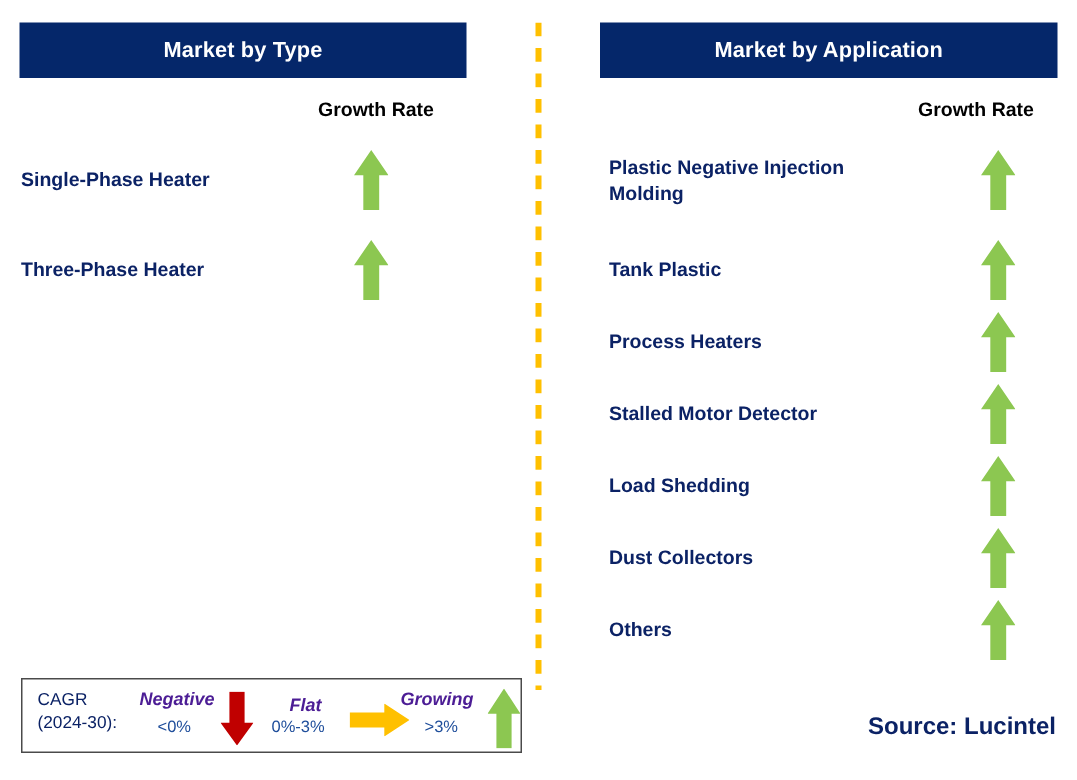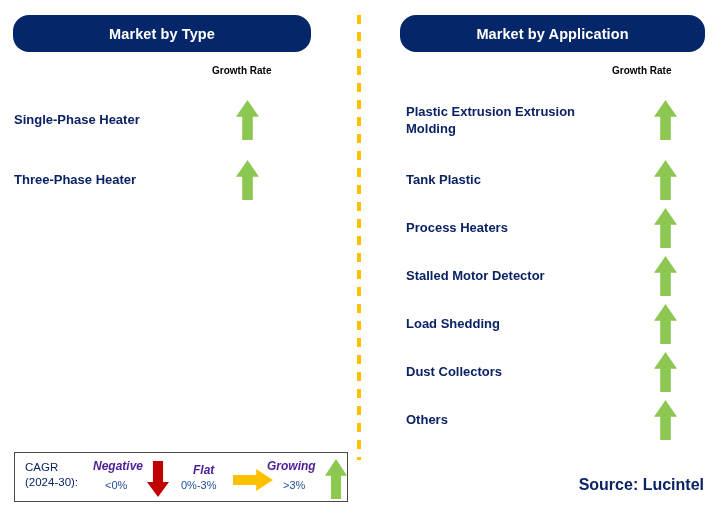--- a/index.html
+++ b/index.html
@@ -24,30 +24,29 @@
   .panel-header {
     position: absolute;
     background: #05276A;
     color: #ffffff;
     font-size: 14.5px;
     font-weight: bold;
     display: flex;
     align-items: center;
     justify-content: center;
     letter-spacing: 0.1px;
-    border-radius: 16px;
   }
   #header-type  { left: 13px;  top: 15px; width: 298px; height: 37px; }
   #header-app   { left: 400px; top: 15px; width: 305px; height: 37px; }
 
   
   .growth-rate-label {
     position: absolute;
     color: #000000;
-    font-size: 10px;
+    font-size: 13px;
     font-weight: bold;
     white-space: nowrap;
   }
   #growth-label-type { left: 212px; top: 65px; }
   #growth-label-app  { left: 612px; top: 65px; }
 
   
   #divider {
     position: absolute;
     left: 357px;
@@ -210,21 +209,21 @@
   <div class="arrow-cell" style="left:236px; top:160px;">
     <div class="arrow-up"></div>
   </div>
 
   <div id="divider"></div>
 
   <div id="header-app" class="panel-header">Market by Application</div>
 
   <div id="growth-label-app" class="growth-rate-label">Growth Rate</div>
 
-  <div class="row-label" style="left:406px; top:104px;">Plastic Extrusion Extrusion
+  <div class="row-label" style="left:406px; top:104px;">Plastic Negative Injection
 Molding</div>
   <div class="arrow-cell" style="left:654px; top:100px;">
     <div class="arrow-up"></div>
   </div>
 
   <div class="row-label" style="left:406px; top:172px;">Tank Plastic</div>
   <div class="arrow-cell" style="left:654px; top:160px;">
     <div class="arrow-up"></div>
   </div>
 

